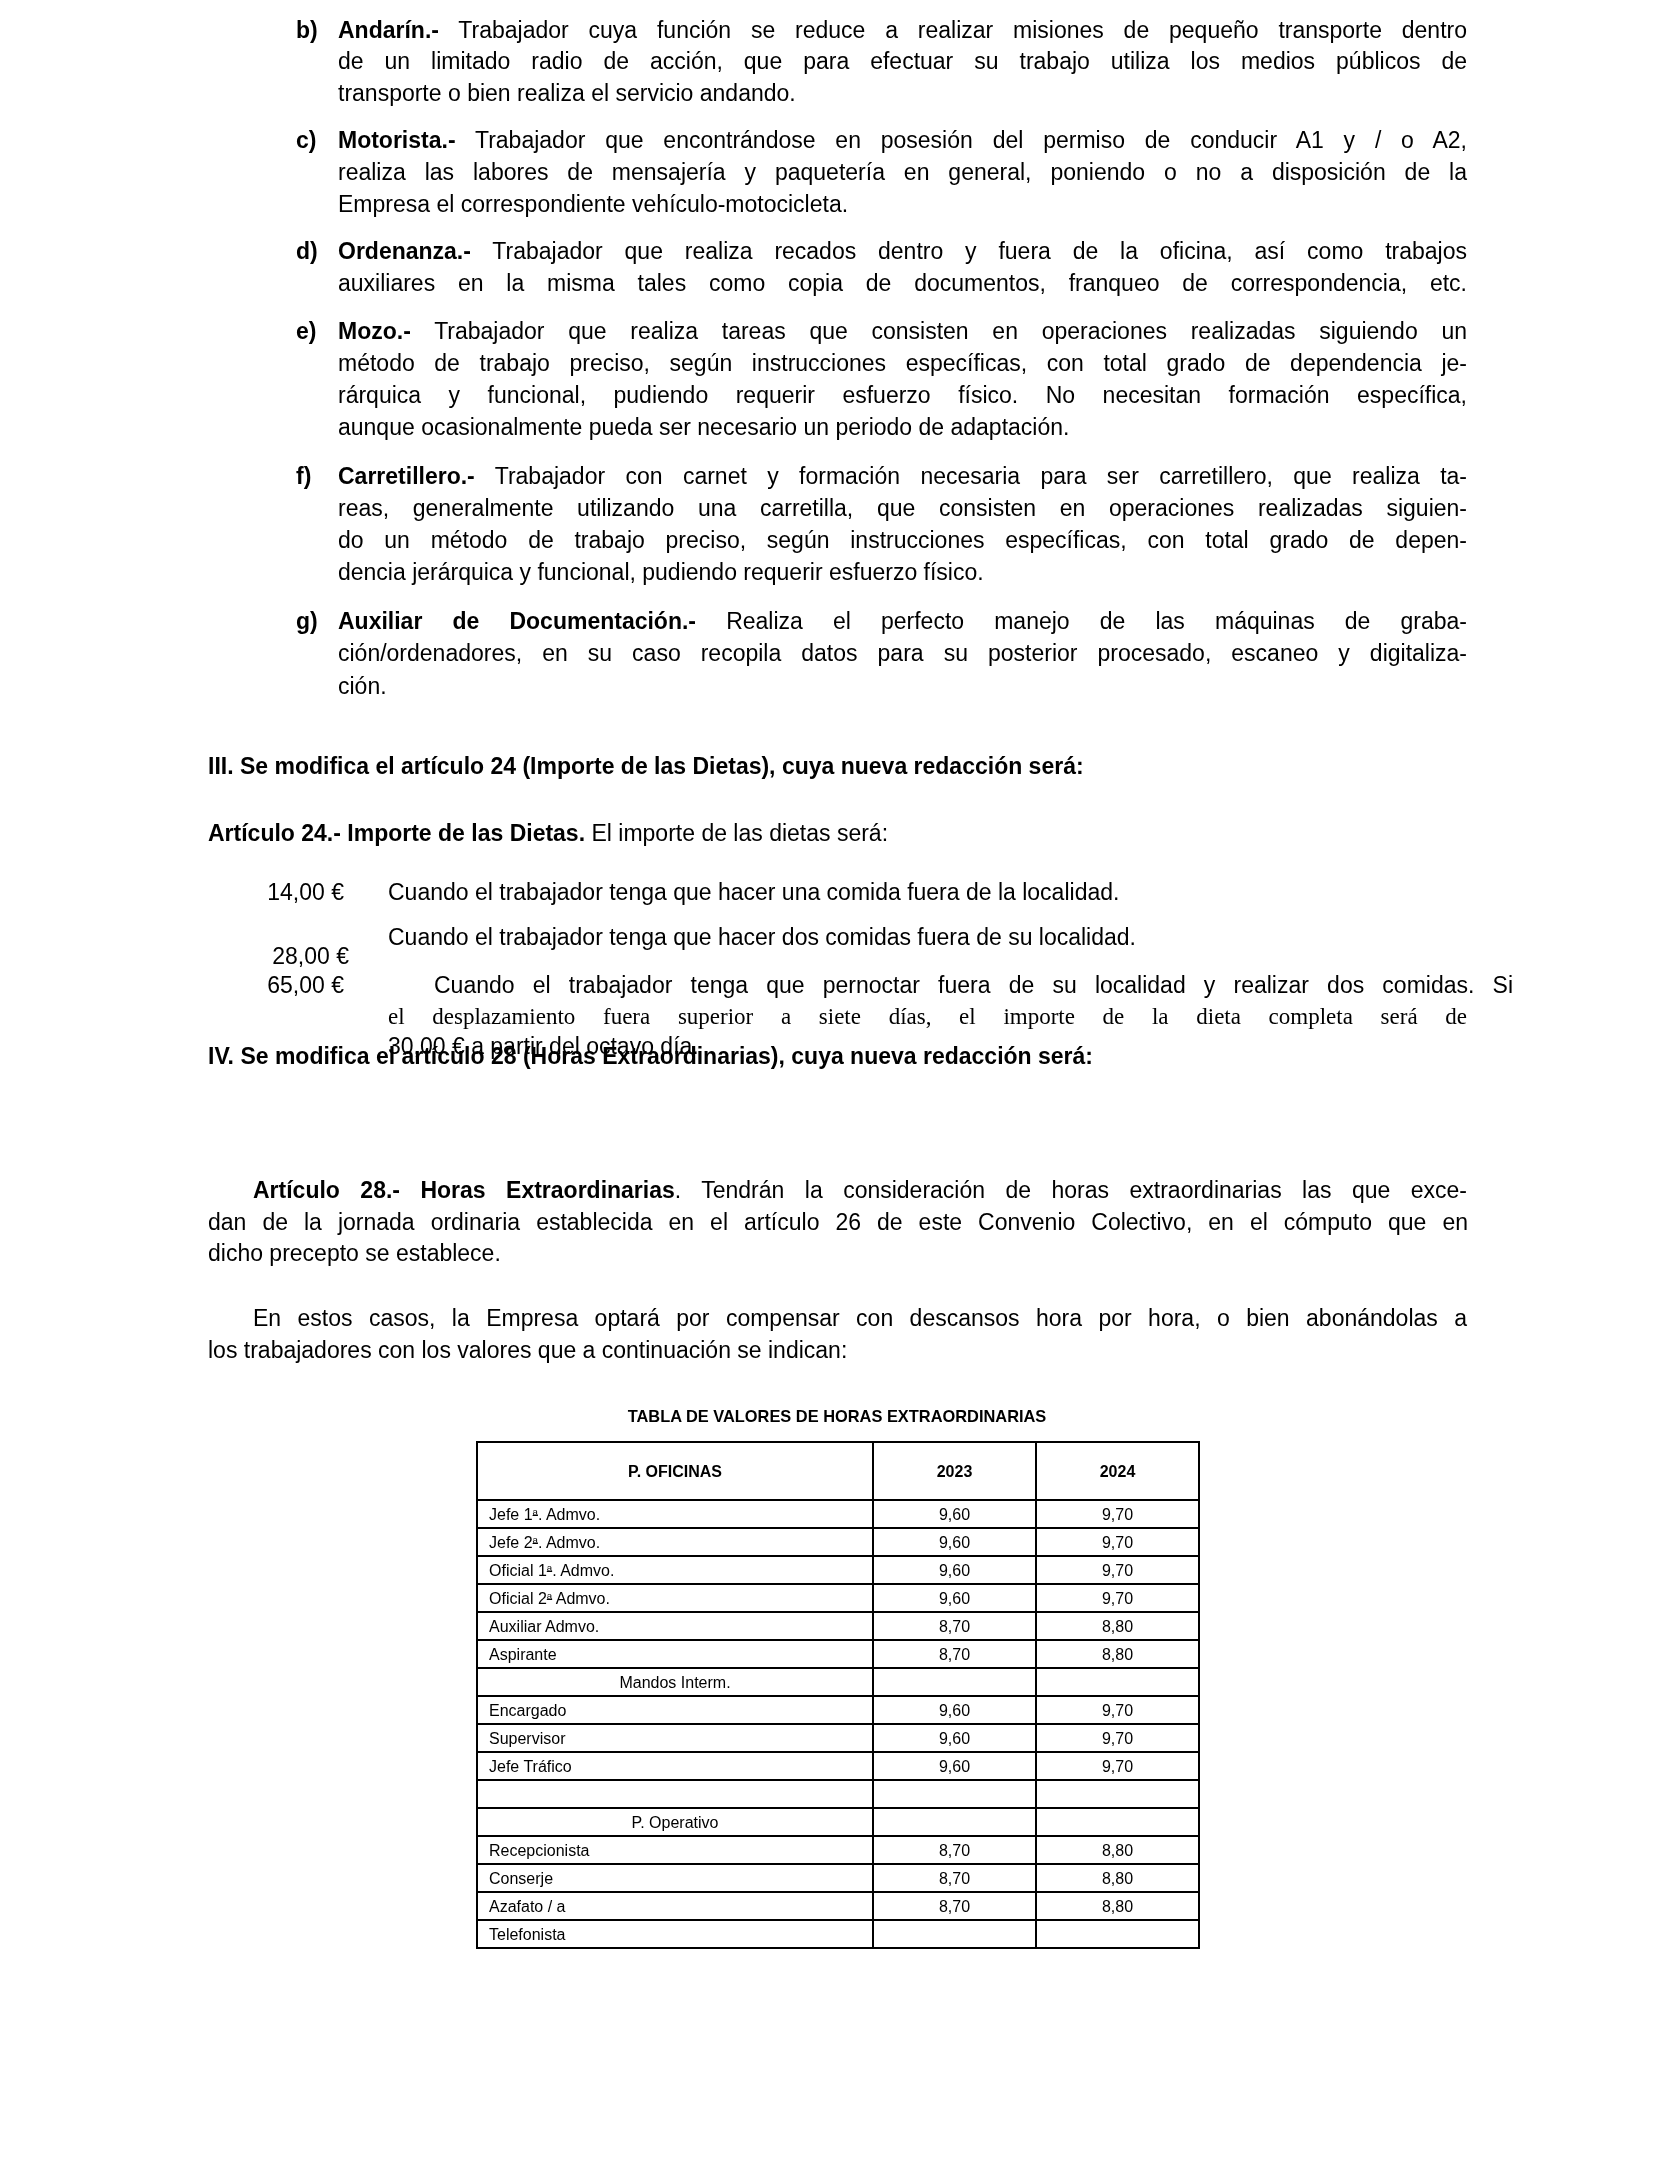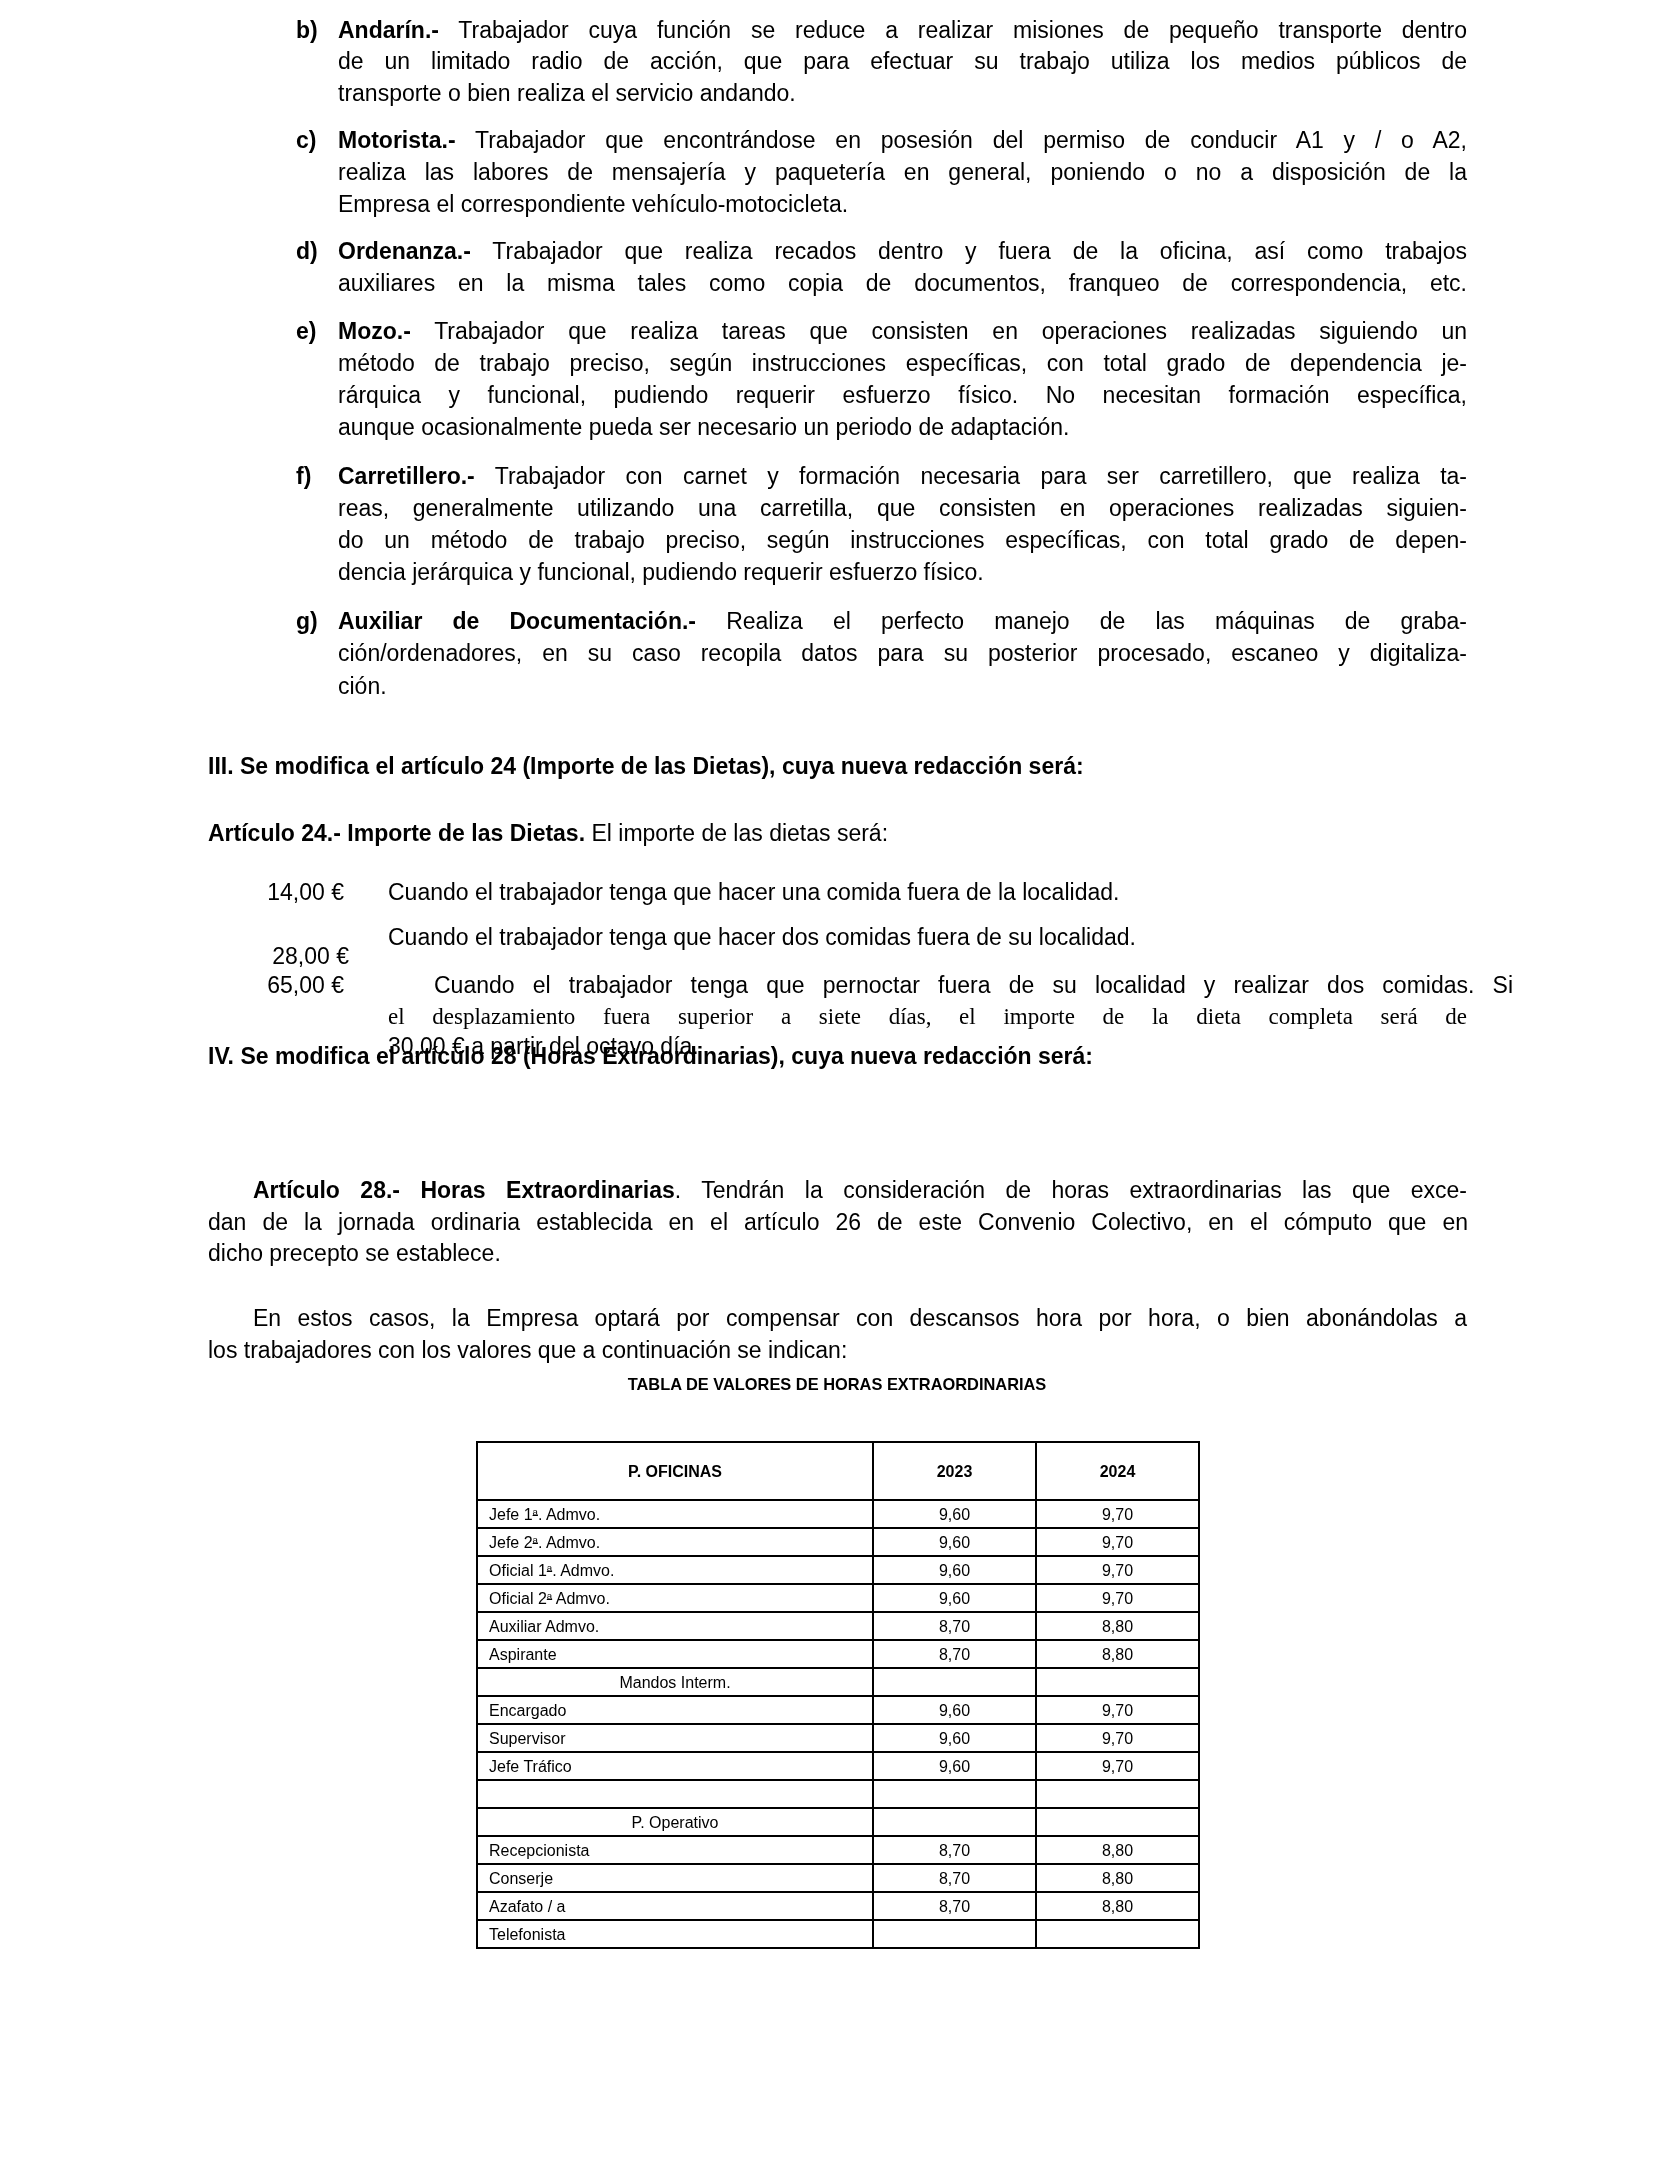--- a/index.html
+++ b/index.html
@@ -3,21 +3,21 @@
 <meta charset="utf-8">
 <style>
   html, body { margin: 0; padding: 0; background: #ffffff; }
   body { width: 1673px; height: 2183px; position: relative; overflow: hidden;
          font-family: "Liberation Sans", sans-serif; color: #000000; }
   .line { position: absolute; white-space: nowrap; font-size: 23px; line-height: 27.5px; height: 27.5px; }
   .just { text-align: justify; text-align-last: justify; }
   .b { font-weight: bold; }
   .label { position: absolute; font-weight: bold; font-size: 23px; line-height: 27.5px; white-space: nowrap; }
   .amount { position: absolute; font-size: 23px; line-height: 27.5px; white-space: nowrap; text-align: right; width: 107px; }
-  .table-title { position: absolute; left: 476px; width: 722px; top: 1374px; text-align: center;
+  .table-title { position: absolute; left: 476px; width: 722px; top: 1406px; text-align: center;
                  font-weight: bold; font-size: 16.4px; line-height: 21.4px; white-space: nowrap; }
   table.hx { position: absolute; left: 476px; top: 1441px; width: 723px; border-collapse: collapse;
              table-layout: fixed; font-size: 16px; }
   table.hx td, table.hx th { border: 2.3px solid #000; height: 26px; padding: 0 0 0 11px; line-height: 17px;
              white-space: nowrap; }
   table.hx th { font-weight: bold; text-align: center; padding: 15px; }
   table.hx td.num { text-align: center; padding: 0; }
   table.hx td.sub { text-align: center; padding: 0; }
   sup { font-size: 60%; vertical-align: 5.3px; line-height: 0; text-decoration: underline; }
 </style>

